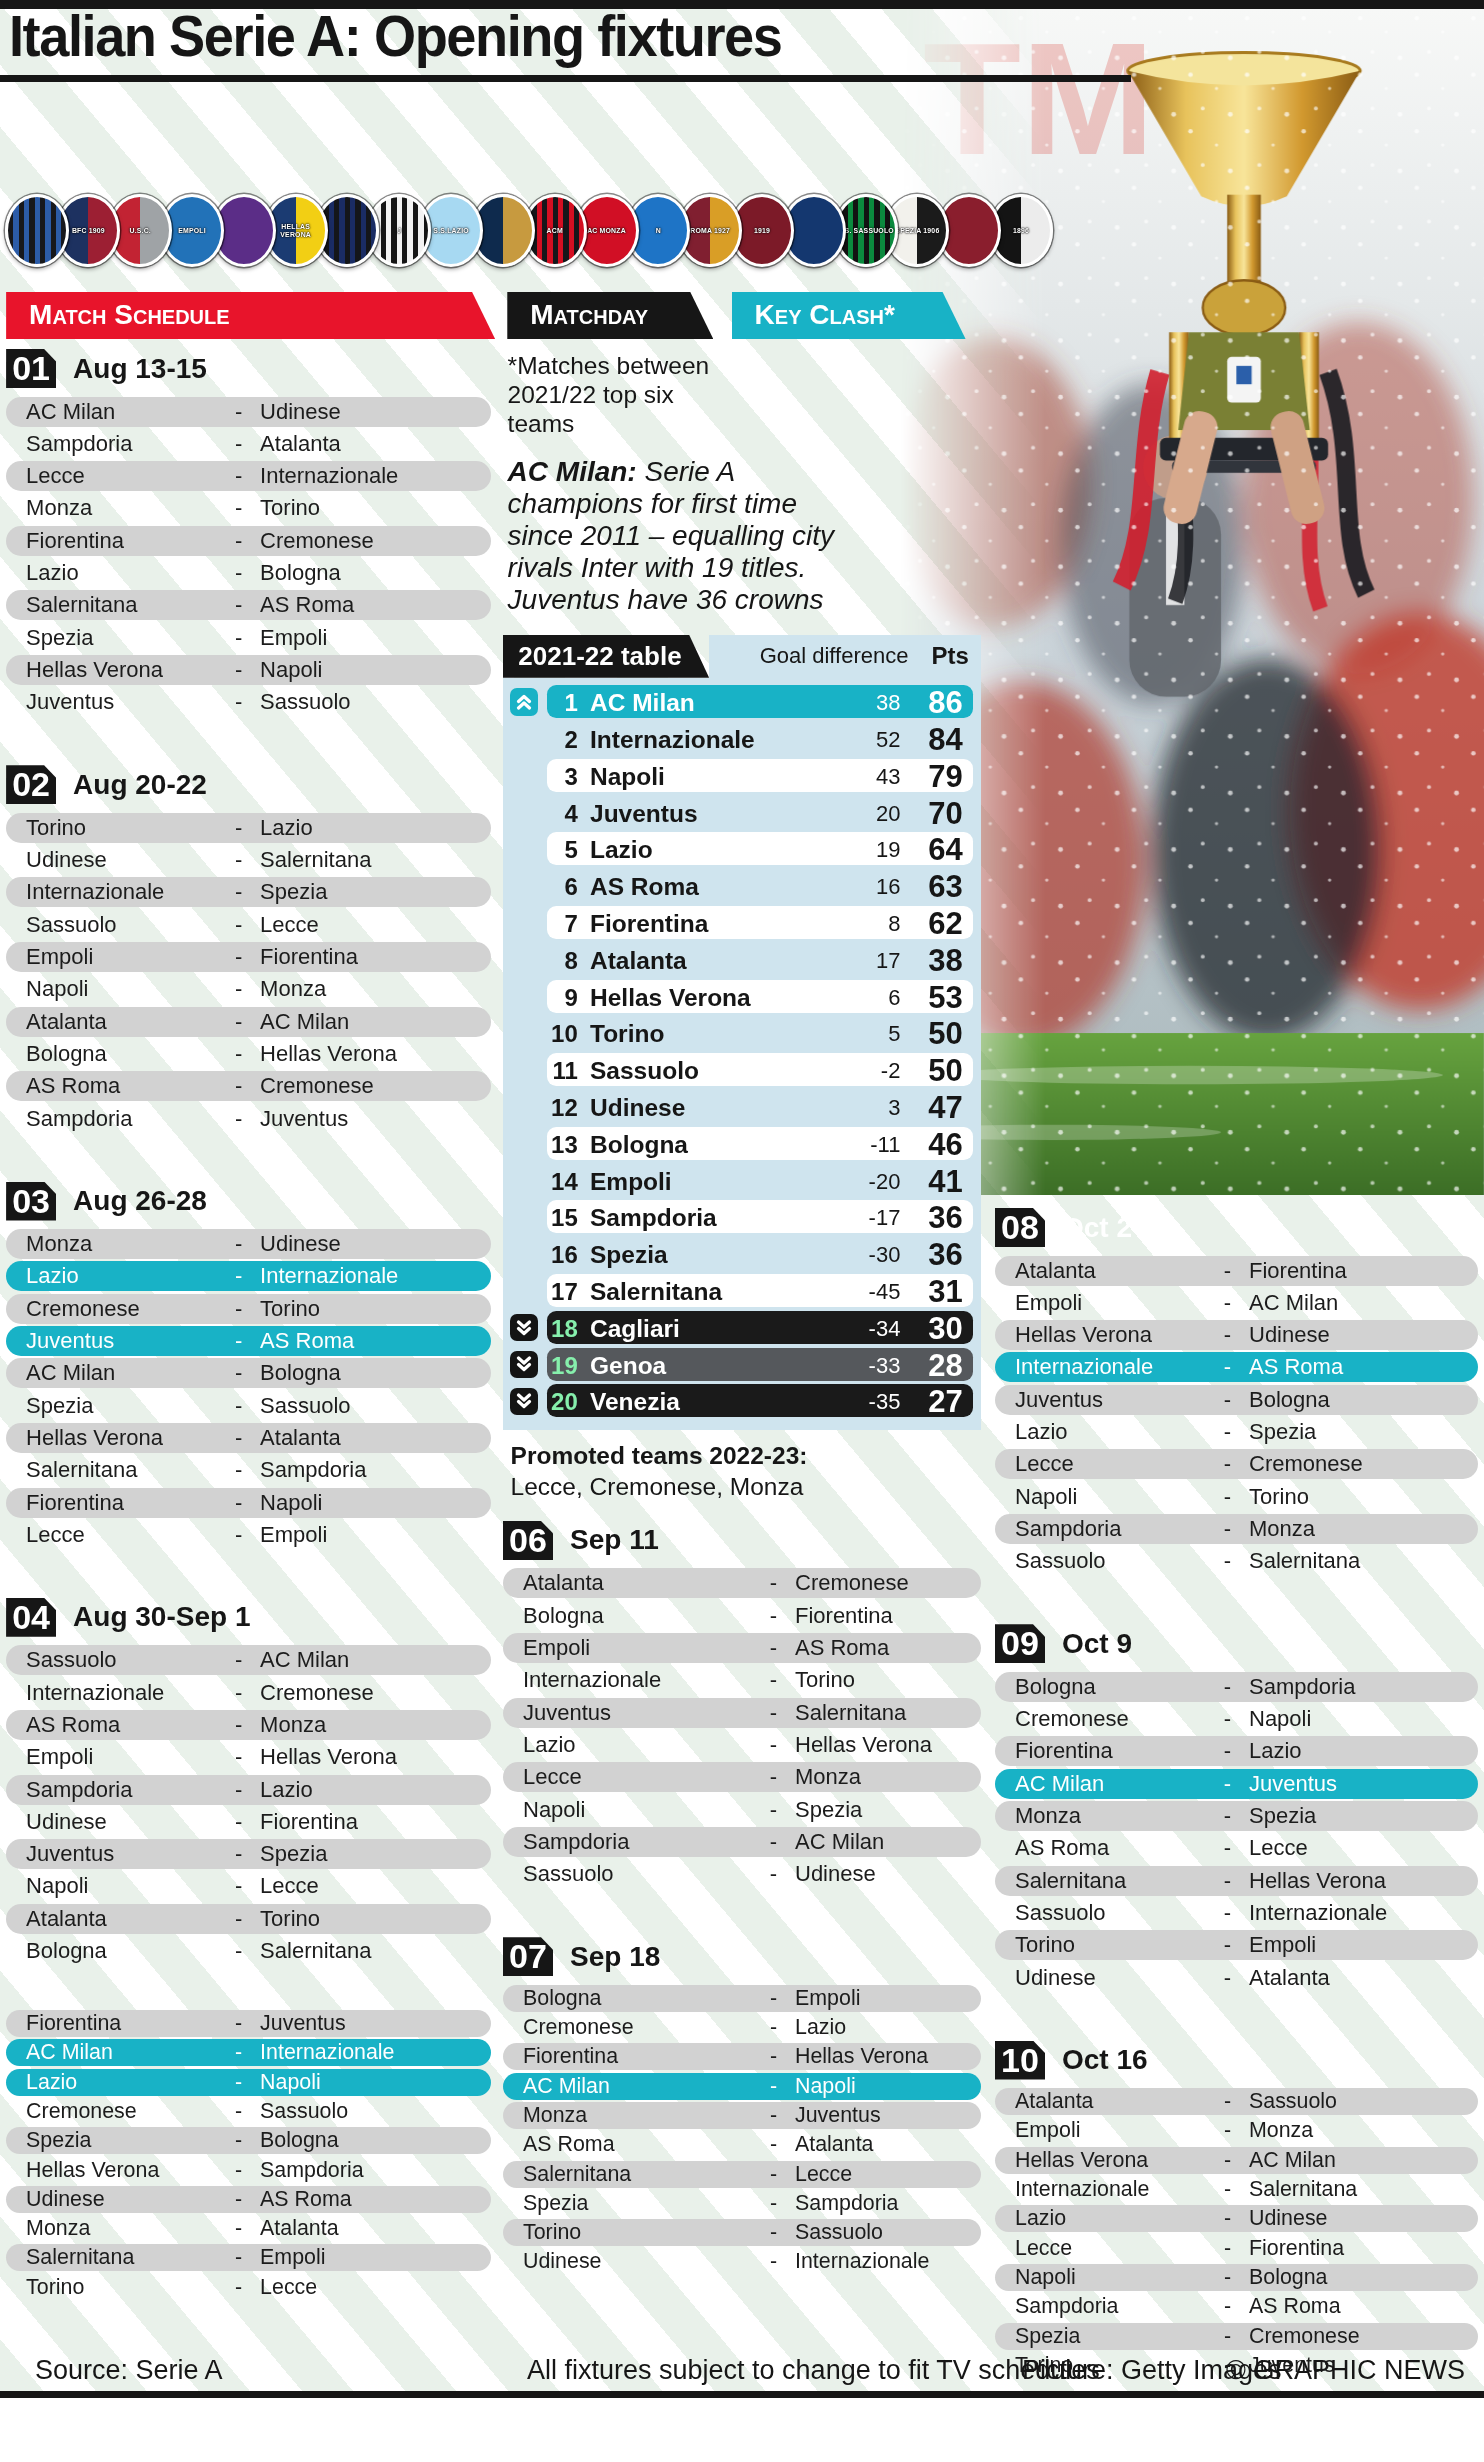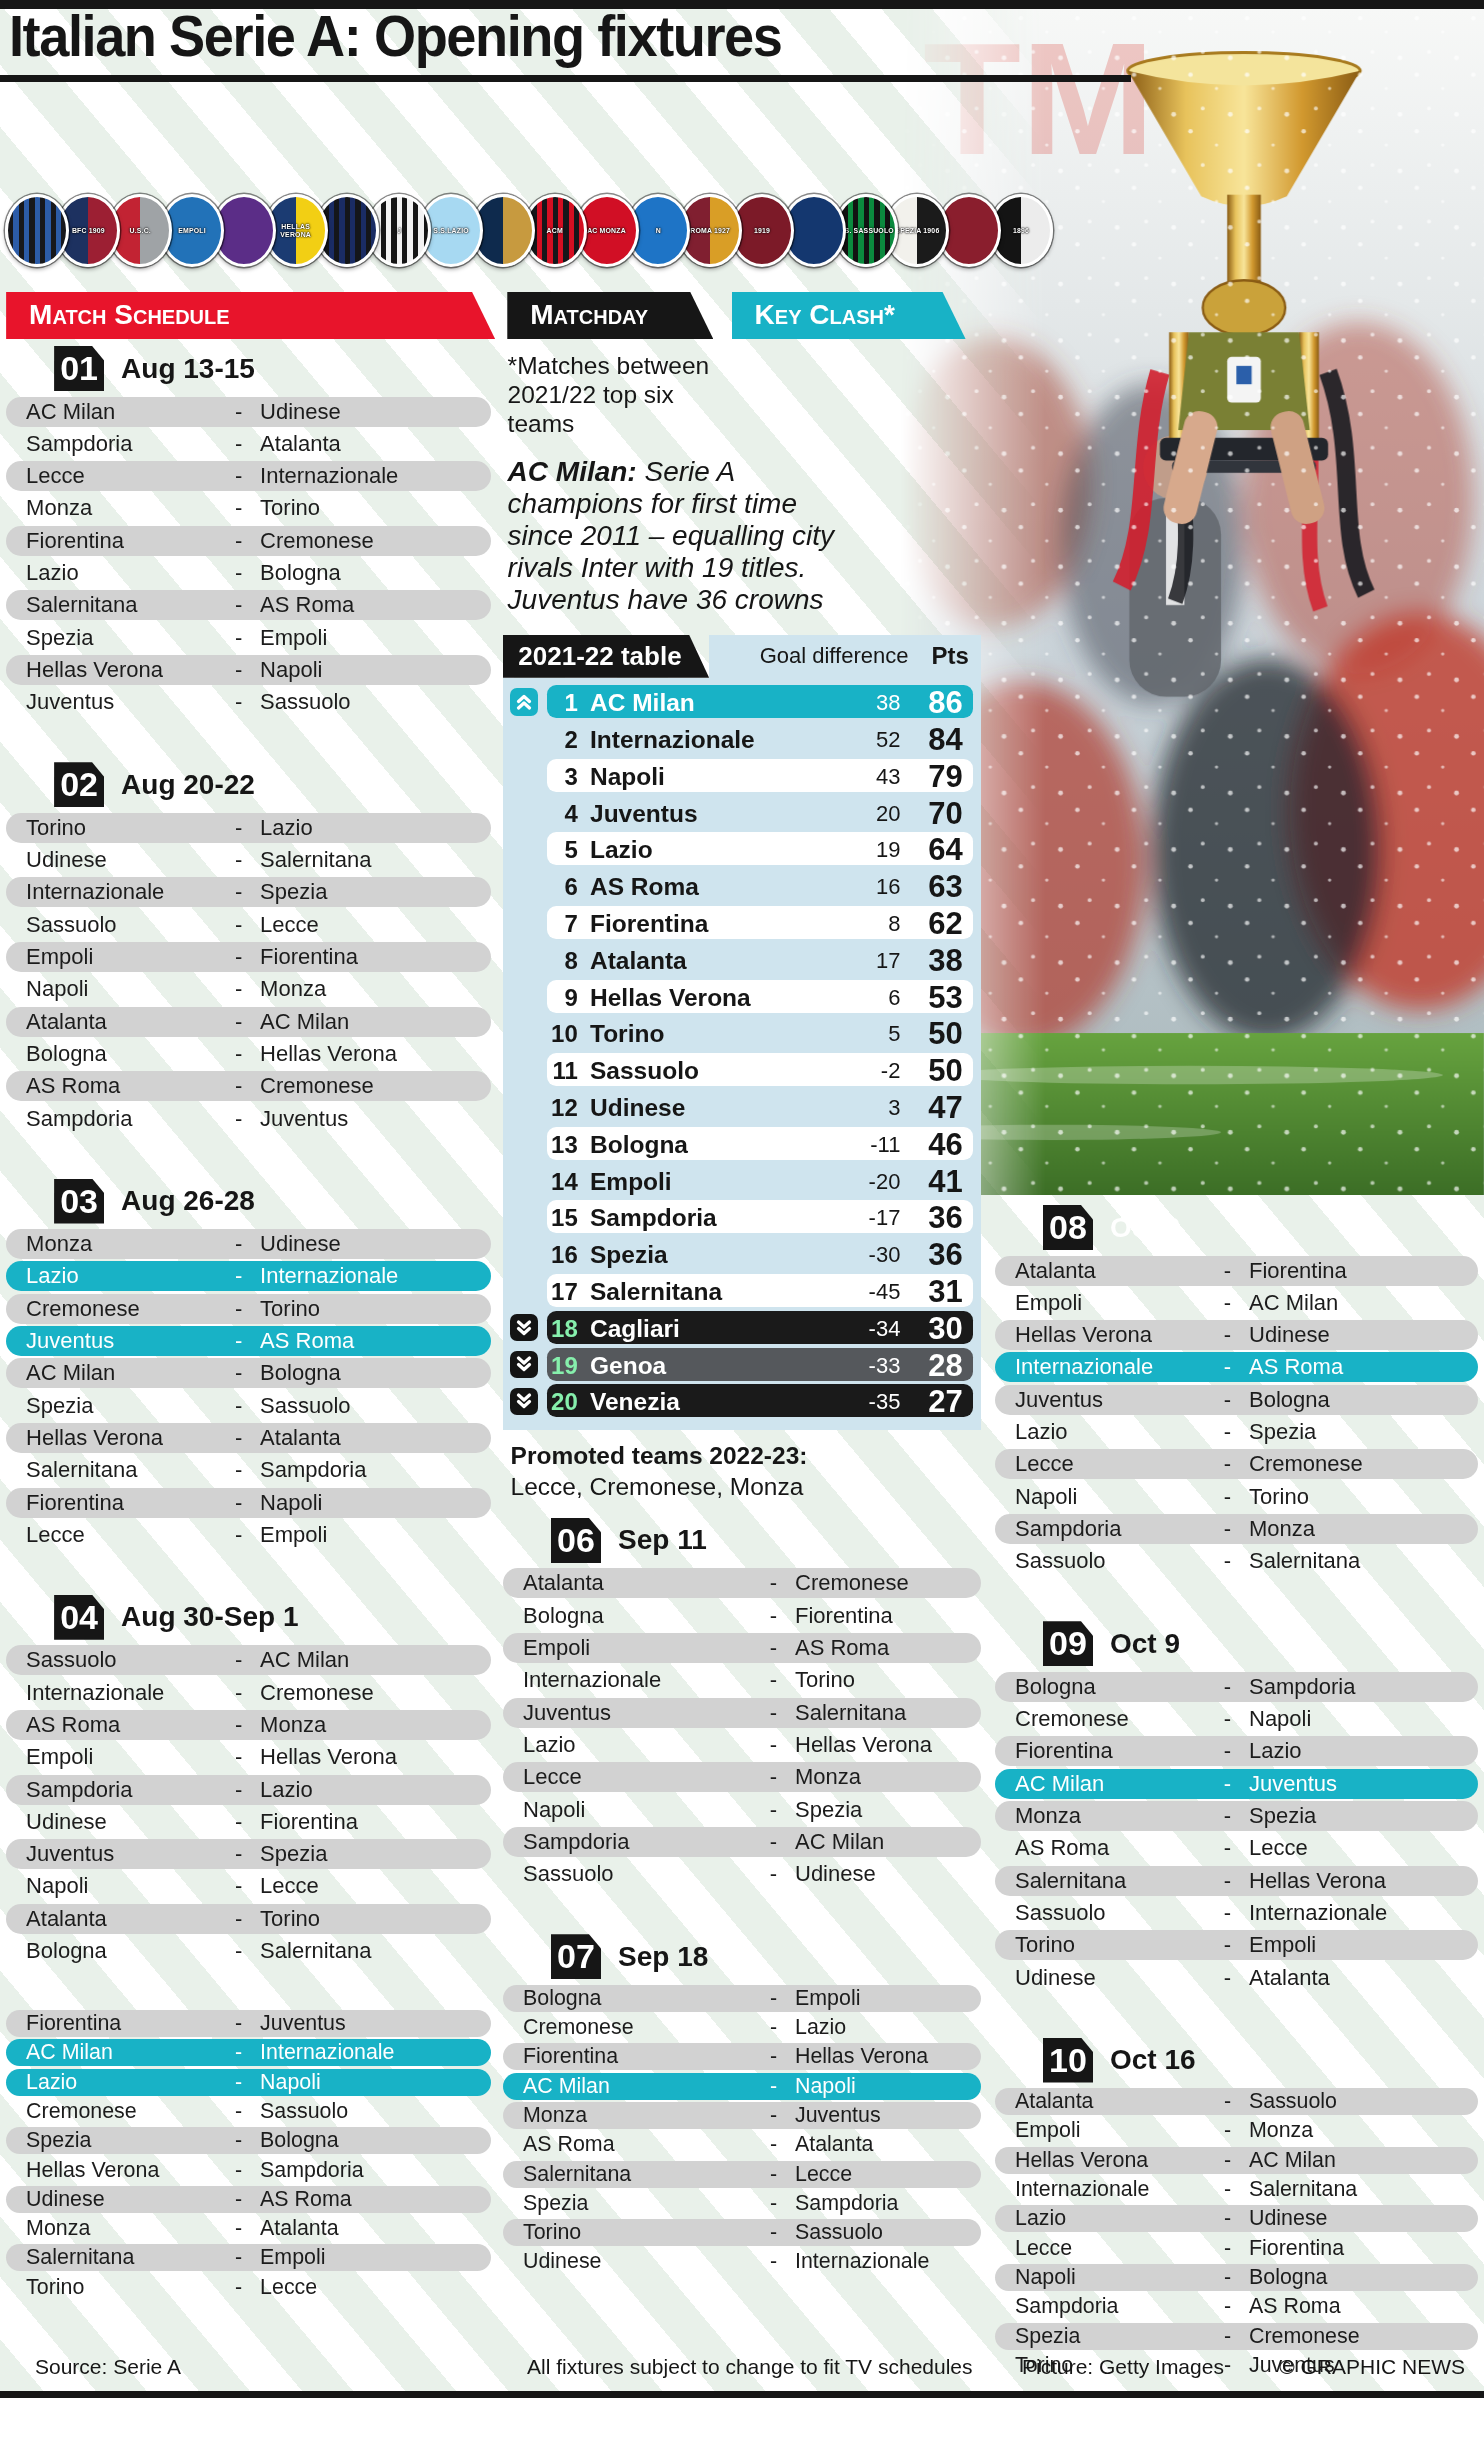--- a/index.html
+++ b/index.html
@@ -38,23 +38,23 @@
     -webkit-mask-image:linear-gradient(to right,transparent 0,#000 145px);
     mask-image:linear-gradient(to right,transparent 0,#000 145px);}
   
   .col{position:absolute;z-index:2;}
   .col-left{left:6.1px;top:345px;width:485px;}
   .col-mid{left:503px;top:345px;width:478px;}
   .col-right{left:995px;top:1204px;width:483px;}
   
   .md{margin-bottom:44px;}
   .md-head{display:flex;align-items:center;margin-bottom:4.6px;height:47px;}
-  .md-num{width:50px;height:45px;background:#161616;color:#fff;font-size:34px;font-weight:700;
+  .md-num{width:50px;height:39px;background:#161616;color:#fff;font-size:34px;font-weight:700;
     display:flex;align-items:center;justify-content:center;
-    clip-path:polygon(0 0,76% 0,100% 32%,100% 100%,0 100%);margin-left:48px;}
+    clip-path:polygon(0 0,76% 0,100% 32%,100% 100%,0 100%);}
   .md-date{margin-left:17px;font-size:28px;font-weight:700;color:#161616;}
   .md.light .md-date{color:#ffffff;}
   .fx{display:grid;grid-template-columns:191px 43px 1fr;align-items:center;height:30px;
     border-radius:15.3px;margin-bottom:2.3px;padding-left:20px;font-size:22px;color:#1c1c1c;}
   .col-mid .fx{grid-template-columns:229px 43px 1fr;}
   .fx-gray{background:#d2d2d2;}
   .fx-plain{background:transparent;}
   .fx-key{background:#18b2c6;color:#fff;}
   .fx-dash{text-align:center;}
   .md.compact .fx{height:27px;margin-bottom:2.3px;font-size:21.4px;border-radius:13.8px;}
@@ -83,21 +83,21 @@
   .t-rel1{background:#1a1a1a;color:#fff;}
   .t-rel2{background:#55585c;color:#fff;}
   .t-rel1 .rk,.t-rel2 .rk{color:#86efac;}
   .mv{position:absolute;left:-37px;top:3.1px;width:27.5px;height:27.5px;border-radius:6.9px;
     display:flex;align-items:center;justify-content:center;}
   .mv.up{background:#18b2c6;}
   .mv.down{background:#141414;}
   .promoted{margin:9.2px 0 15.3px 7.6px;font-size:24.5px;line-height:31px;color:#161616;}
   .pr-label{font-weight:700;}
   
-  .foot{position:absolute;top:2355px;font-size:21px;color:#161616;z-index:3;}
+  .foot{position:absolute;top:2355px;font-size:27px;color:#161616;z-index:3;}
   .foot.src{left:35px;}
   .foot.mid{left:507px;margin-left:20px;}
   .foot.pic{left:1022px;}
   .foot.copy{right:19px;}
   .bottom-rule{position:absolute;top:2391px;left:0;right:0;height:6.9px;background:#161616;z-index:3;}
   .bottom-blank{position:absolute;top:2397px;left:0;right:0;bottom:0;background:#ffffff;z-index:2;}
 </style>
 </head>
 <body>
 

